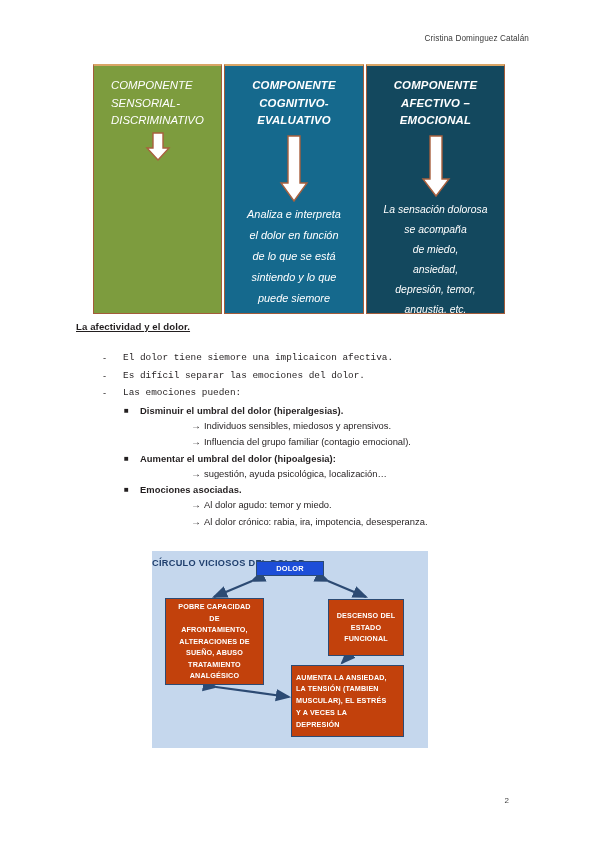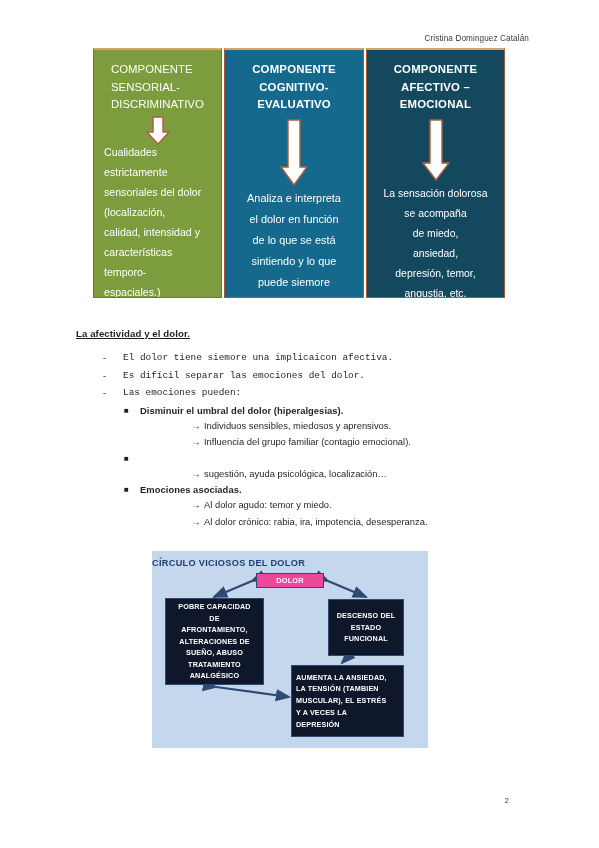--- a/index.html
+++ b/index.html
@@ -23,26 +23,27 @@
     right: 70px;
     font-size: 8.2px;
     letter-spacing: 0.1px;
     color: #3a3a3a;
     white-space: nowrap;
   }
 
   
   .components {
     position: absolute;
-    top: 48px;
+    top: 64px;
     left: 93px;
     width: 420px;
     height: 250px;
     display: flex;
     gap: 2px;
+    font-style: italic;
   }
   .comp-box {
     position: relative;
     box-sizing: border-box;
     border: 1px solid #a35c3a;
     border-top-width: 2px;
     border-top-color: #d9a566;
     padding: 11px 10px 8px 10px;
     overflow: hidden;
   }
@@ -83,21 +84,21 @@
     white-space: pre-line;
   }
   .comp-box.green .comp-body { text-align: left; }
   .comp-box.teal  .comp-body { text-align: center; font-size: 10.9px; line-height: 21px; }
   .comp-box.navy  .comp-body { text-align: center; font-size: 10.4px; line-height: 20px; }
 
   
   .section-heading {
     position: absolute;
     left: 76px;
-    top: 328px;
+    top: 321px;
     font-size: 9.6px;
     font-weight: bold;
     text-decoration: underline;
     letter-spacing: 0.1px;
   }
 
   .content {
     position: absolute;
     left: 76px;
     top: 352px;
@@ -163,33 +164,33 @@
   }
   .diag-svg {
     position: absolute;
     top: 0; left: 0;
     width: 276px;
     height: 197px;
   }
   .node {
     position: absolute;
     box-sizing: border-box;
-    background: #0f172a;
+    background: #c2410c;
     border: 1px solid #2c4a73;
     color: #ffffff;
     font-weight: bold;
     letter-spacing: 0.15px;
     display: flex;
     align-items: center;
     justify-content: center;
   }
   .node-dolor {
-    left: 104px; top: 22px;
+    left: 104px; top: 10px;
     width: 68px; height: 15px;
-    background: #ec4899;
+    background: #1d4ed8;
     font-size: 7.4px;
   }
   .node-pobre {
     left: 13px; top: 47px;
     width: 99px; height: 87px;
     font-size: 7.2px;
     line-height: 11.6px;
     text-align: center;
     white-space: pre-line;
     padding: 3px;
@@ -230,28 +231,20 @@
 <div class="components">
 
   <div class="comp-box green">
     <div class="comp-title">COMPONENTE SENSORIAL-
 DISCRIMINATIVO</div>
     <div class="arrow-wrap">
       <svg class="arrow-down" width="26" height="30" viewBox="0 0 26 30">
         <polygon points="8,1 18,1 18,16 24,16 13,28 2,16 8,16" fill="#ffffff" stroke="#a8603e" stroke-width="1.4" stroke-linejoin="miter"></polygon>
       </svg>
     </div>
-    <div class="comp-body">Cualidades
-estrictamente
-sensoriales del dolor
-(localización,
-calidad, intensidad y
-características
-temporo-
-espaciales.)</div>
   </div>
 
   <div class="comp-box teal">
     <div class="comp-title">COMPONENTE
 COGNITIVO-
 EVALUATIVO</div>
     <div class="arrow-wrap">
       <svg class="arrow-down" width="30" height="68" viewBox="0 0 30 68">
         <polygon points="9,1 21,1 21,48 28,48 15,66 2,48 9,48" fill="#ffffff" stroke="#a8603e" stroke-width="1.4" stroke-linejoin="miter"></polygon>
       </svg>
@@ -305,20 +298,21 @@
   </div>
   <div class="arrow-item">
     <span class="arrow-glyph">→</span><span>Individuos sensibles, miedosos y aprensivos.</span>
   </div>
   <div class="arrow-item">
     <span class="arrow-glyph">→</span><span>Influencia del grupo familiar (contagio emocional).</span>
   </div>
 
   <div class="sq-item">
     <span class="sq-mark">■</span>
+    <span class="sq-text">Aumentar el umbral del dolor (hipoalgesia):</span>
   </div>
   <div class="arrow-item">
     <span class="arrow-glyph">→</span><span>sugestión, ayuda psicológica, localización…</span>
   </div>
 
   <div class="sq-item">
     <span class="sq-mark">■</span>
     <span class="sq-text">Emociones asociadas.</span>
   </div>
   <div class="arrow-item">

